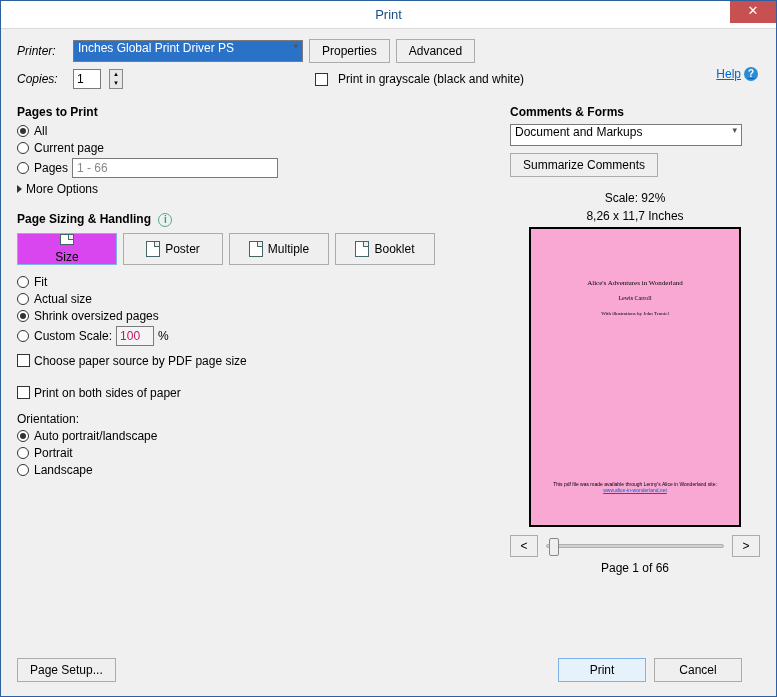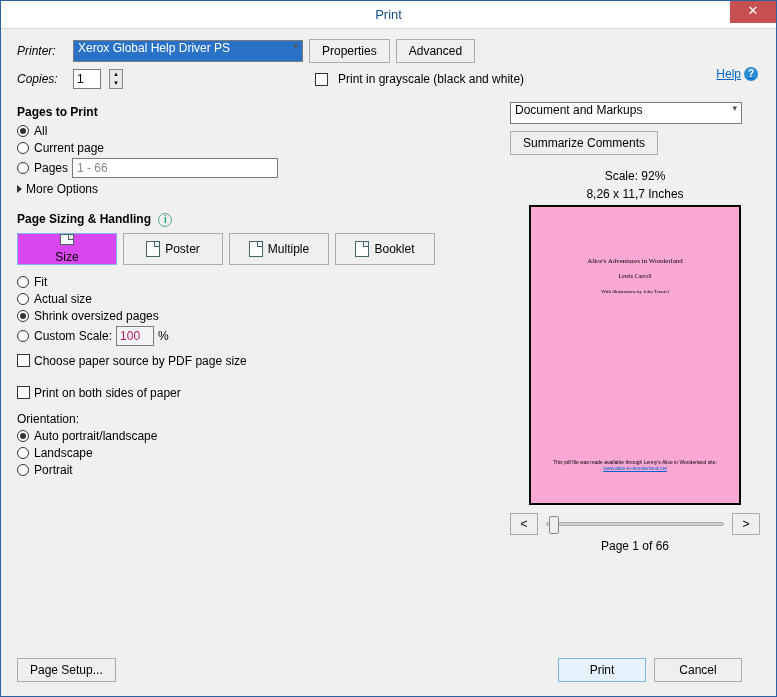--- a/index.html
+++ b/index.html
@@ -67,21 +67,21 @@
 
   <div class="body">
     <a class="help">
       <span>Help</span>
       <span class="help-icon">?</span>
     </a>
 
     <div class="row">
       <label class="lbl" style="width:50px">Printer:</label>
       <div class="select printer">
-        <span>Xerox Global Help Driver PS</span>
+        <span>Inches Global Print Driver PS</span>
         <span class="dd-arrow">▾</span>
       </div>
       <button class="btn">Properties</button>
       <button class="btn">Advanced</button>
     </div>
 
     <div class="row">
       <label class="lbl" style="width:50px">Copies:</label>
       <input class="copies-input" value="1" style="">
       <span class="spin">
@@ -164,29 +164,30 @@
             <span>Print on both sides of paper</span>
           </div>
 
         <div style="margin-top:12px">Orientation:</div>
         <div class="opt">
             <span class="rad sel"></span>
             <span>Auto portrait/landscape</span>
           </div>
         <div class="opt">
             <span class="rad"></span>
+            <span>Portrait</span>
+          </div>
+        <div class="opt">
+            <span class="rad"></span>
             <span>Landscape</span>
           </div>
-        <div class="opt">
-            <span class="rad"></span>
-            <span>Portrait</span>
-          </div>
       </div>
 
       <div class="right-col">
+        <div class="section-title">Comments &amp; Forms</div>
         <div class="cf-select">
           <span>Document and Markups</span>
           <span class="dd-arrow">▾</span>
         </div>
         <button class="btn" style="margin-top:2px">Summarize Comments</button>
 
         <div class="scale-txt" style="margin-top:14px">
           <span>Scale:</span>&nbsp;<span>92%</span>
         </div>
         <div class="dims">8,26 x 11,7 Inches</div>

